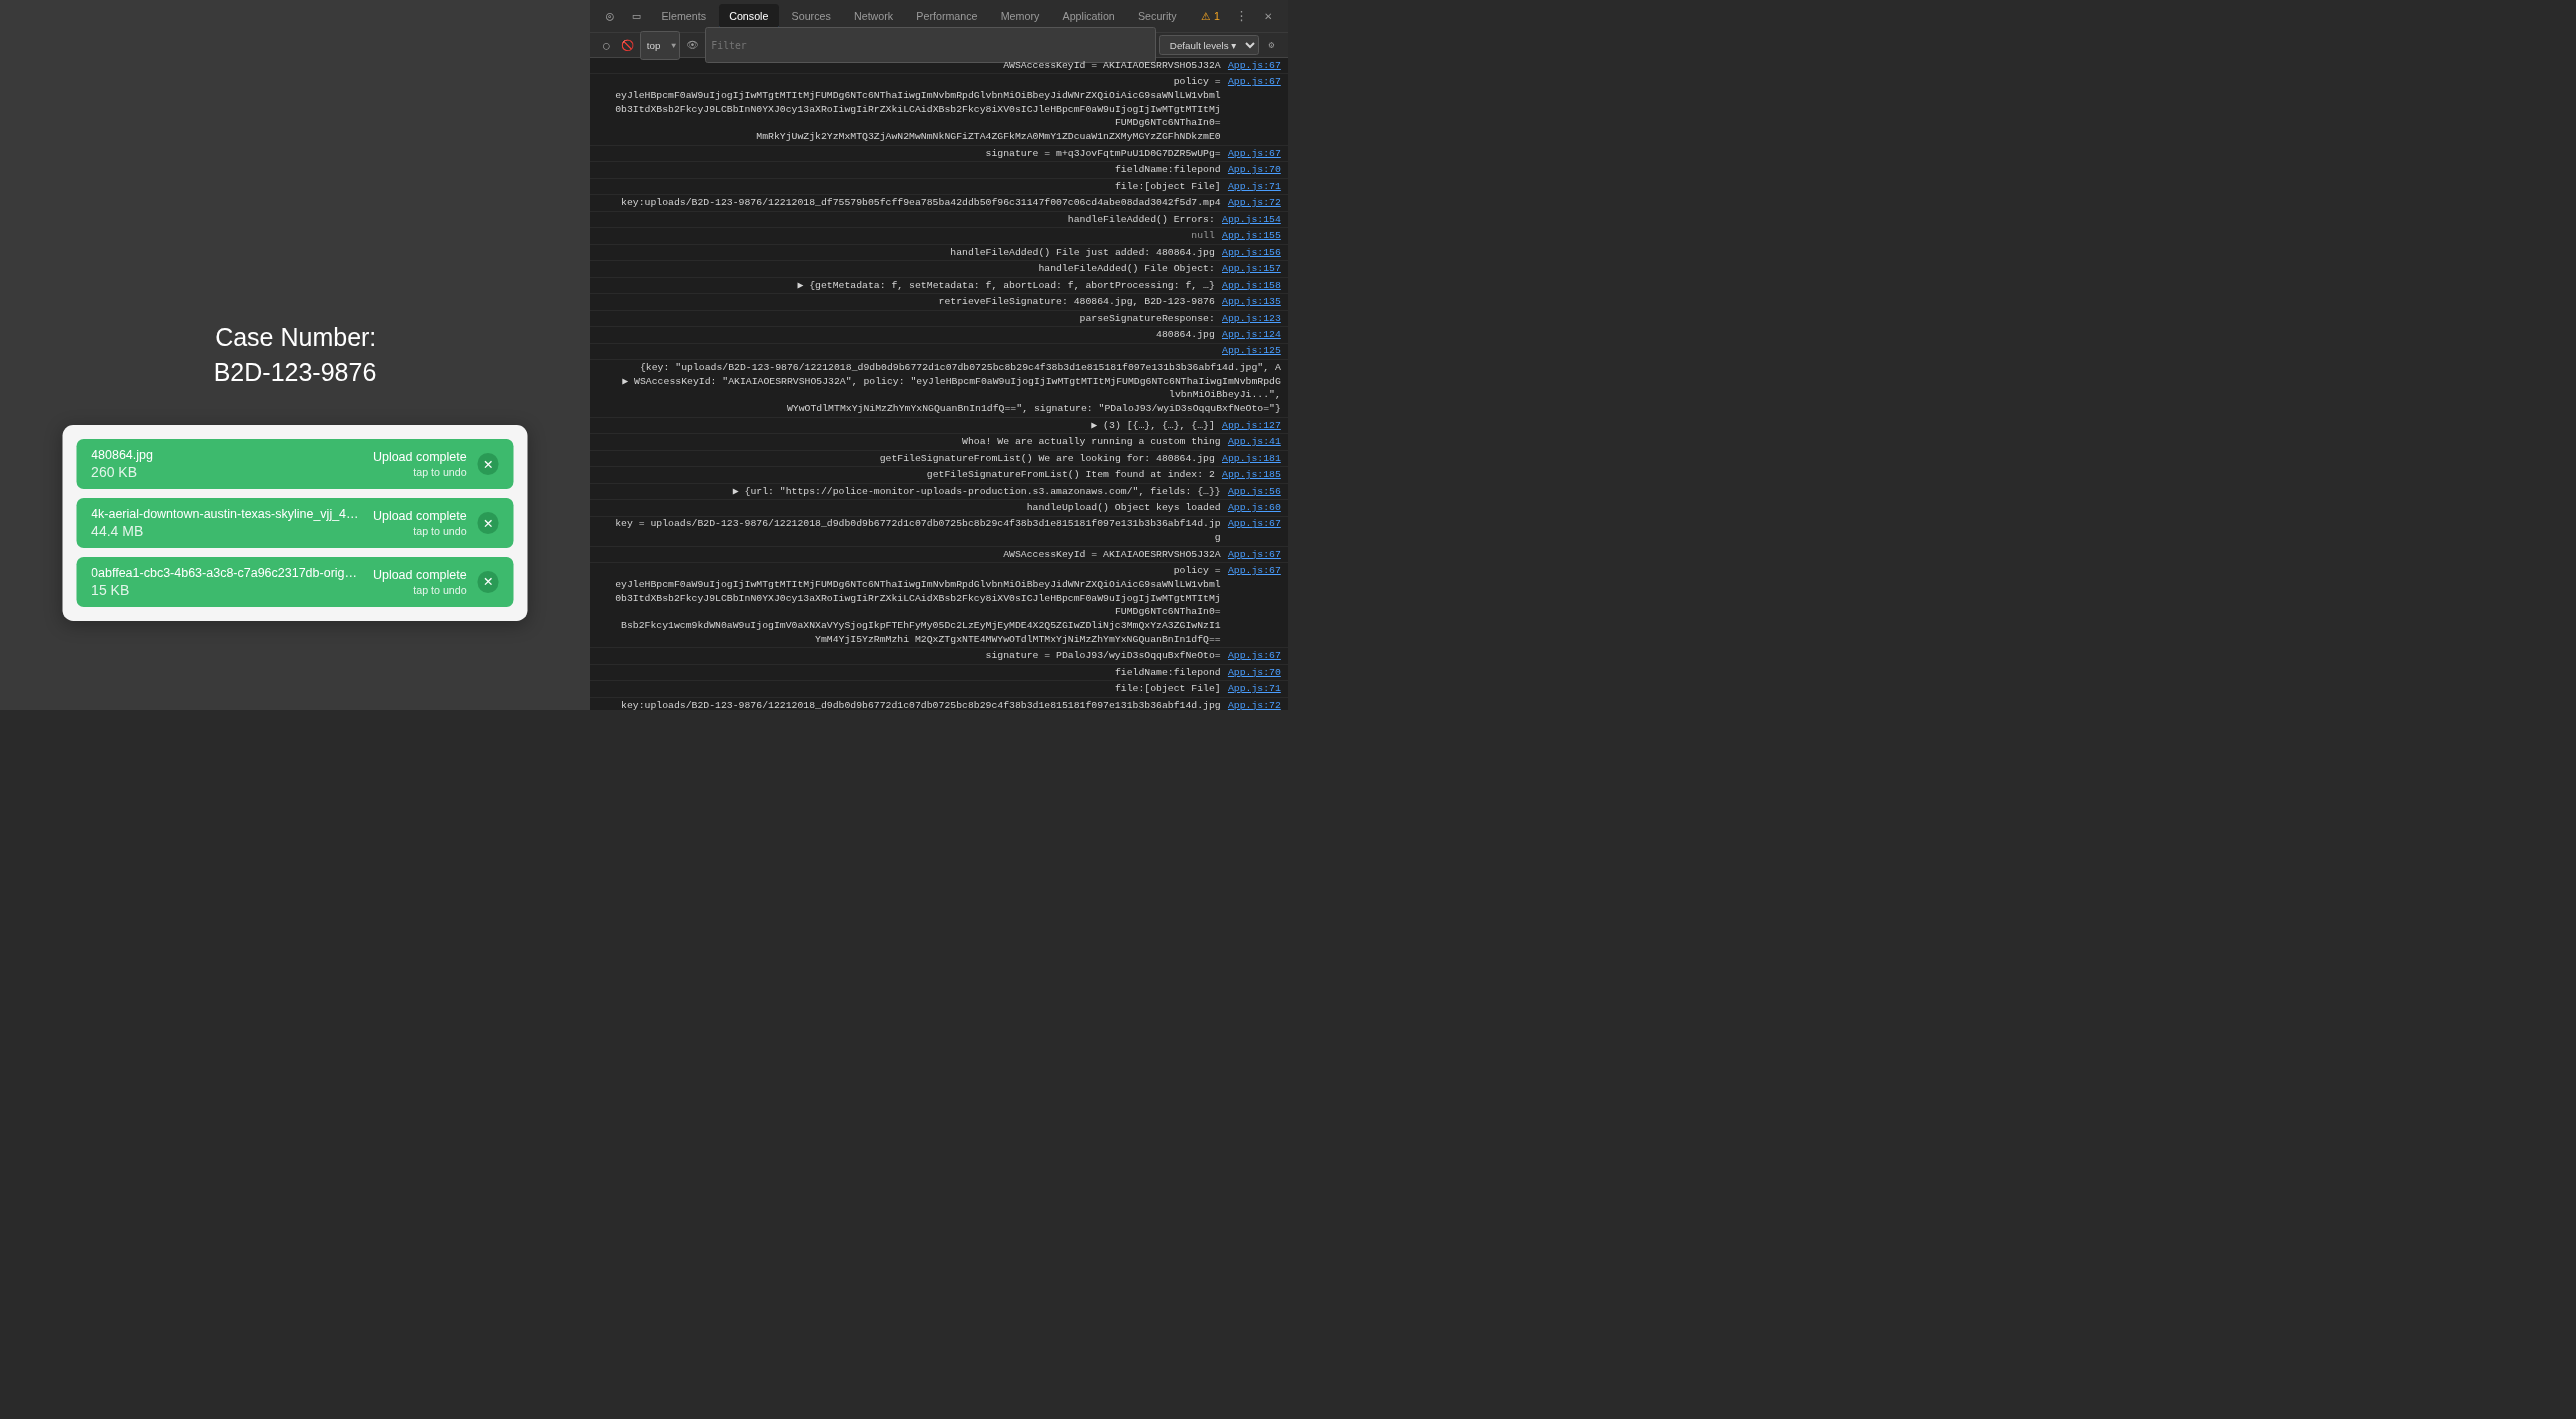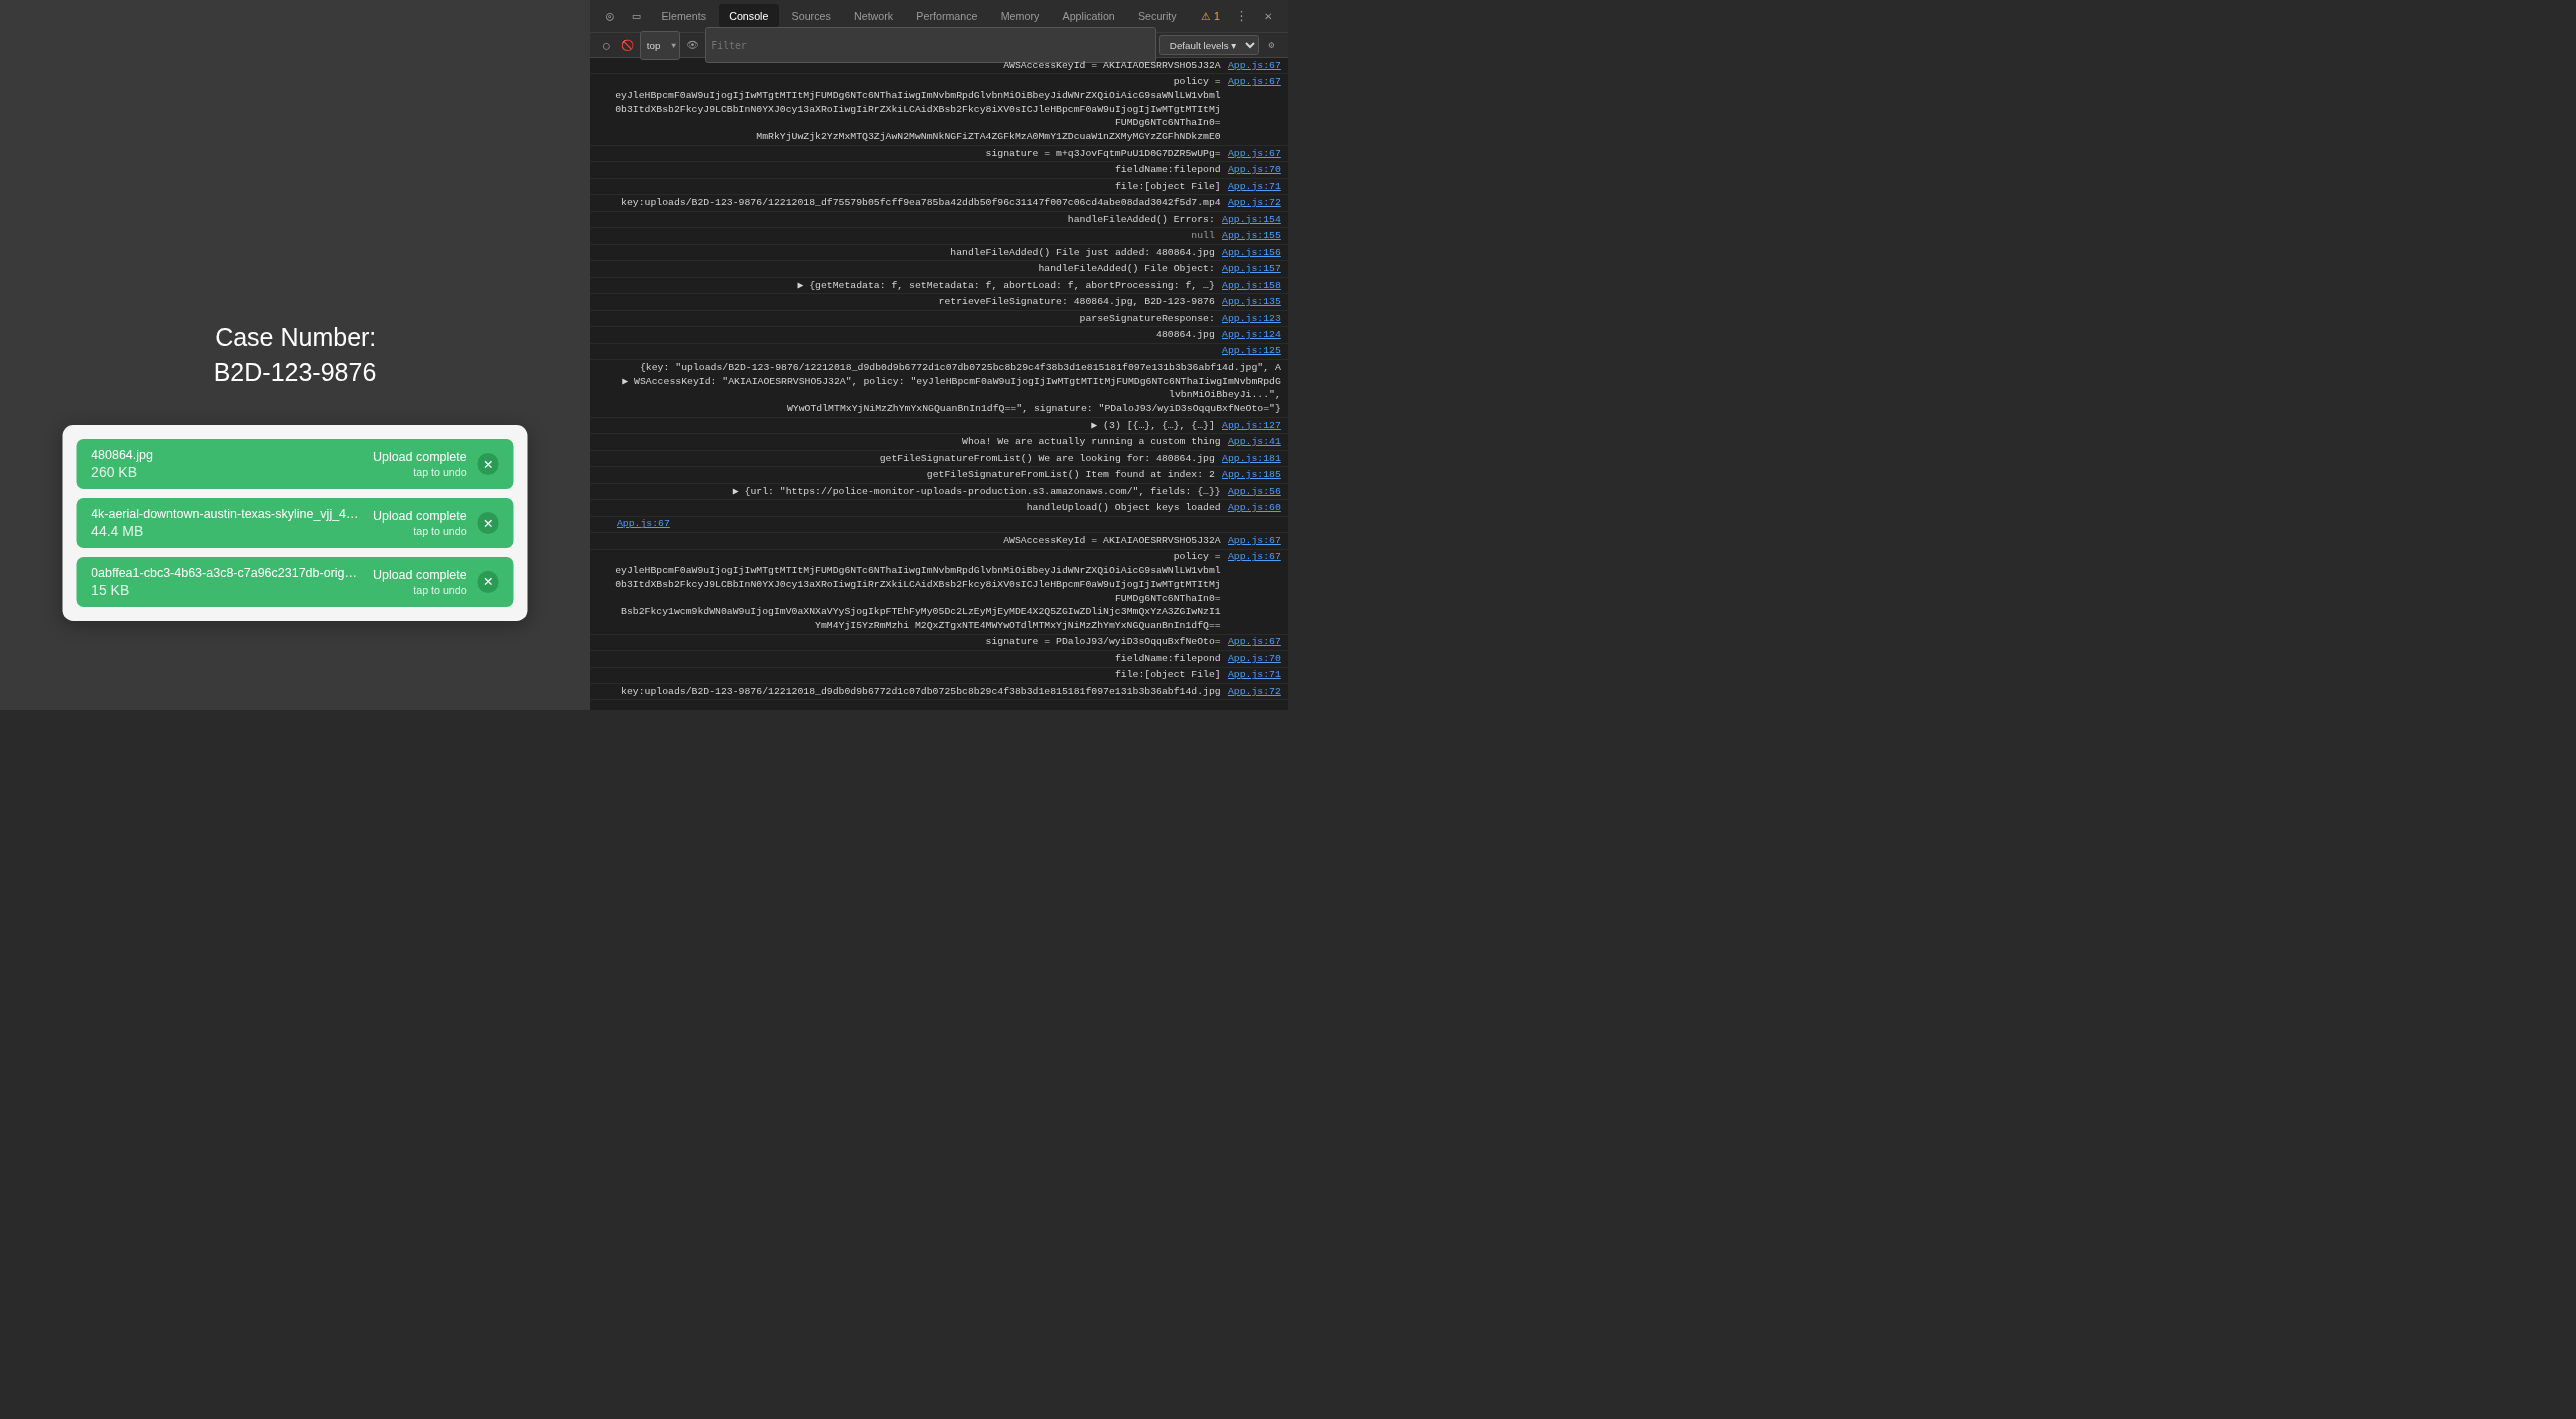--- a/index.html
+++ b/index.html
@@ -493,20 +493,21 @@
         <span class="console-text">▶ {url: "https://police-monitor-uploads-production.s3.amazonaws.com/", fields: {…}}</span>
         <span class="console-source">App.js:56</span>
       </div>
       <div class="console-line">
         <span class="console-expand"></span>
         <span class="console-text">handleUpload() Object keys loaded</span>
         <span class="console-source">App.js:60</span>
       </div>
       <div class="console-line">
         <span class="console-expand"></span>
+        <span class="console-text">key = uploads/B2D-123-9876/12212018_d9db0d9b6772d1c07db0725bc8b29c4f38b3d1e815181f097e131b3b36abf14d.jpg</span>
         <span class="console-source">App.js:67</span>
       </div>
       <div class="console-line">
         <span class="console-expand"></span>
         <span class="console-text">AWSAccessKeyId = AKIAIAOESRRVSHO5J32A</span>
         <span class="console-source">App.js:67</span>
       </div>
       <div class="console-line">
         <span class="console-expand"></span>
         <span class="console-text">policy =

